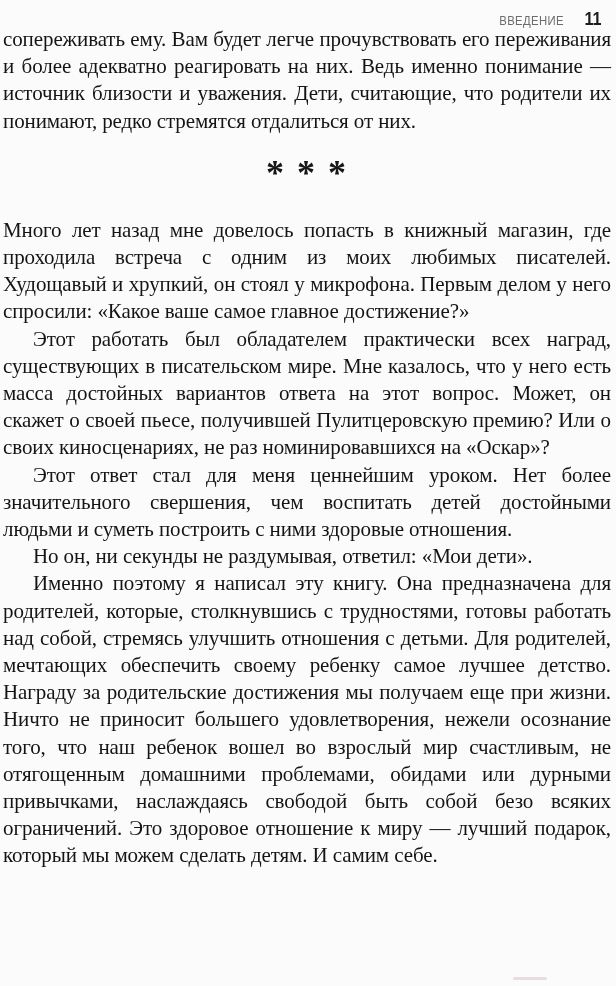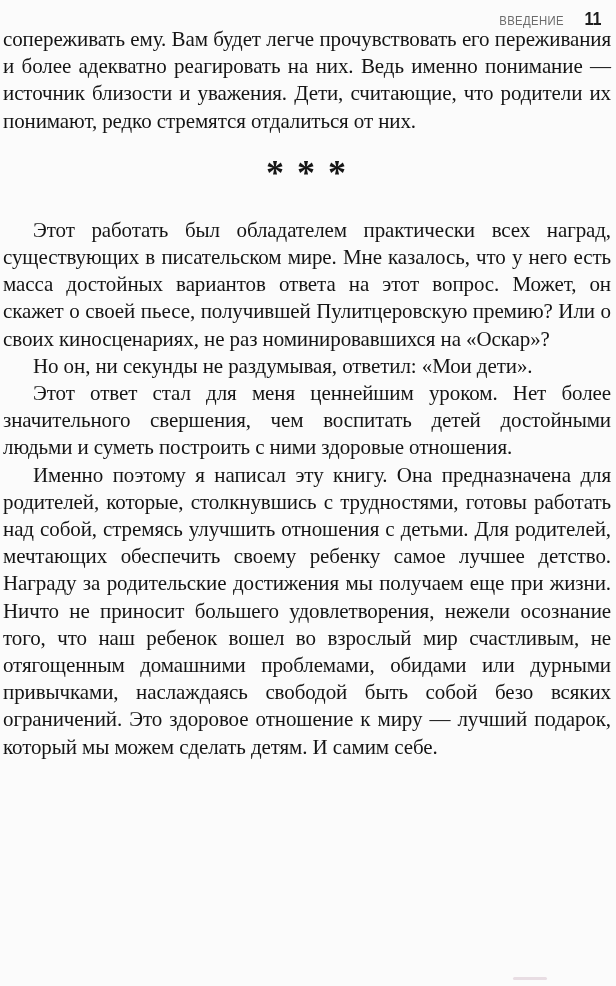--- a/index.html
+++ b/index.html
@@ -100,23 +100,24 @@
 <header class="page-header">
   <span class="running-title">ВВЕДЕНИЕ</span>
   <span class="page-number">11</span>
 </header>
 
 <article class="page-text">
   <p>сопереживать ему. Вам будет легче прочувствовать его пере­живания и более адекватно реагировать на них. Ведь именно понимание — источник близости и уважения. Дети, счита­ющие, что родители их понимают, редко стремятся отда­литься от них.</p>
 
   <div class="section-separator">* * *</div>
 
+  <p>Много лет назад мне довелось попасть в книжный магазин, где проходила встреча с одним из моих любимых писателей. Худощавый и хрупкий, он стоял у микрофона. Первым делом у него спросили: «Какое ваше самое главное достижение?»</p>
 
   <p class="indent">Этот работать был обладателем практически всех наград, существующих в писательском мире. Мне казалось, что у него есть масса достойных вариантов ответа на этот вопрос. Мо­жет, он скажет о своей пьесе, получившей Пулитцеровскую премию? Или о своих киносценариях, не раз номинировав­шихся на «Оскар»?</p>
 
+  <p class="indent">Этот ответ стал для меня ценнейшим уроком. Нет более значительного свершения, чем воспитать детей достойными людьми и суметь построить с ними здоровые отношения.</p>
+
   <p class="indent">Но он, ни секунды не раздумывая, ответил: «Мои дети».</p>
-
-  <p class="indent">Этот ответ стал для меня ценнейшим уроком. Нет более значительного свершения, чем воспитать детей достойными людьми и суметь построить с ними здоровые отношения.</p>
 
   <p class="indent">Именно поэтому я написал эту книгу. Она предназначена для родителей, которые, столкнувшись с трудностями, готовы работать над собой, стремясь улучшить отношения с детьми. Для родителей, мечтающих обеспечить своему ребенку са­мое лучшее детство. Награду за родительские достижения мы получаем еще при жизни. Ничто не приносит большего удовлетворения, нежели осознание того, что наш ребенок вошел во взрослый мир счастливым, не отягощенным до­машними проблемами, обидами или дурными привычками, наслаждаясь свободой быть собой безо всяких ограничений. Это здоровое отношение к миру — лучший подарок, кото­рый мы можем сделать детям. И самим себе.</p>
 </article>
 
 <div class="highlight-mark"></div>
 
 </body></html>

